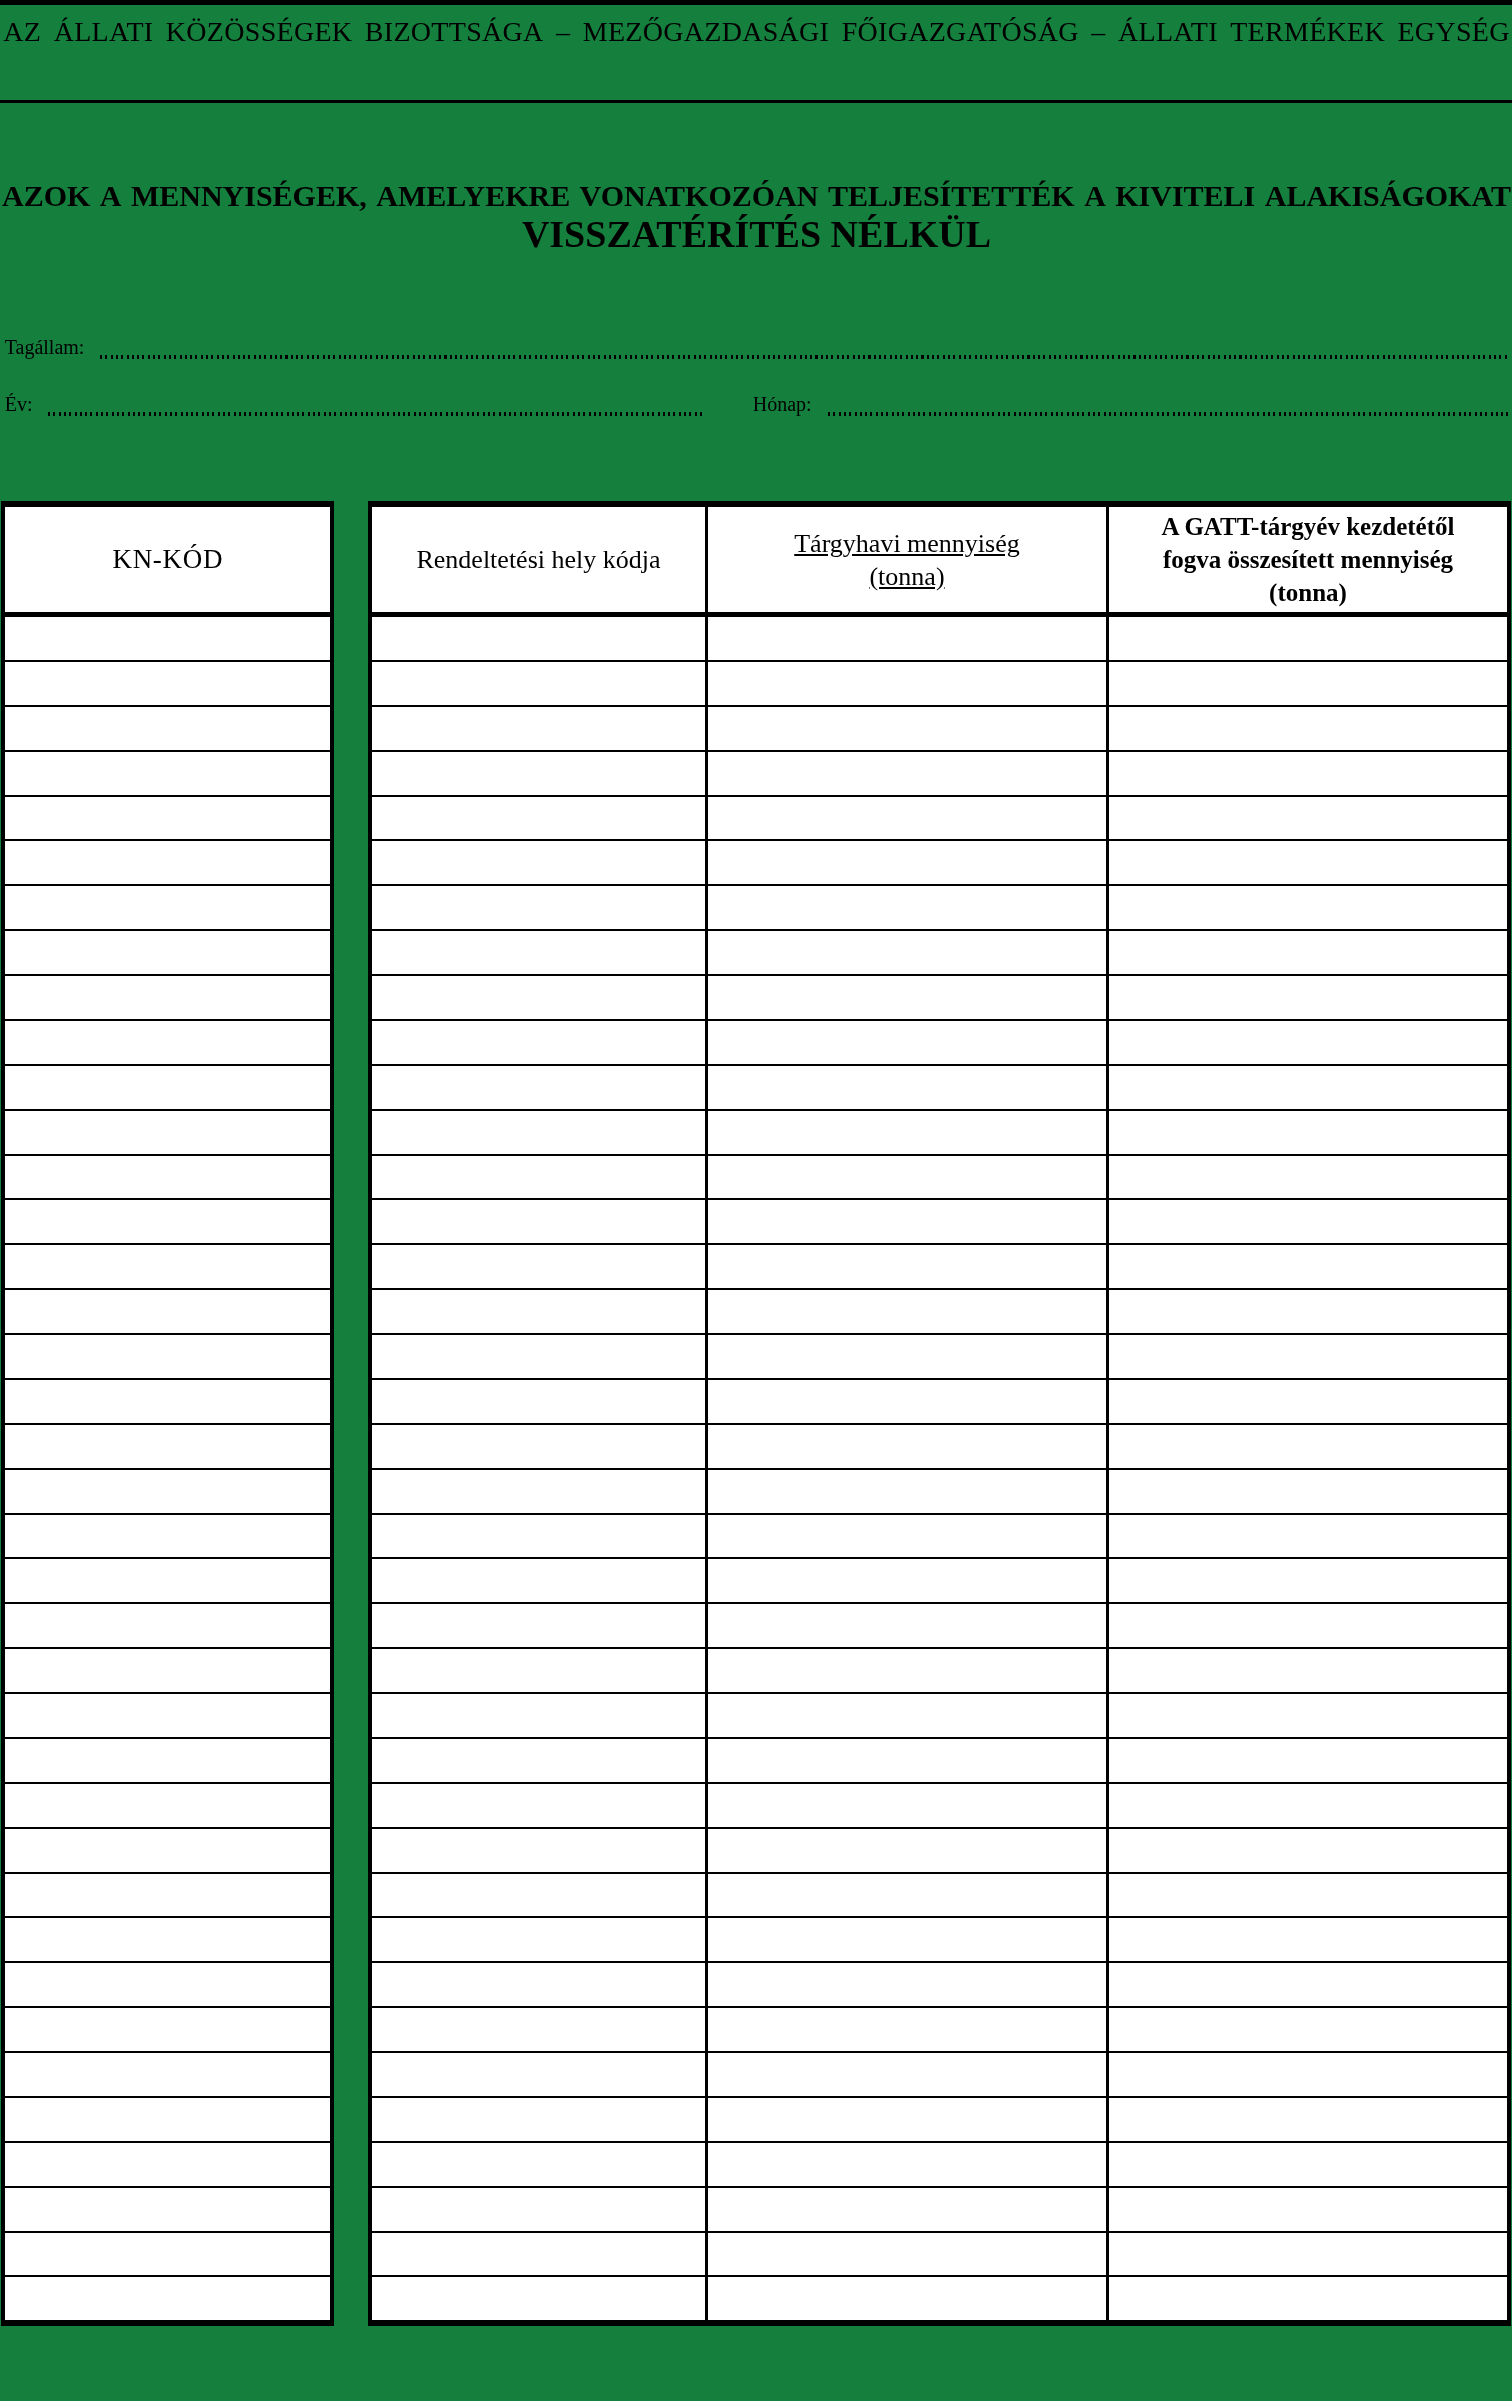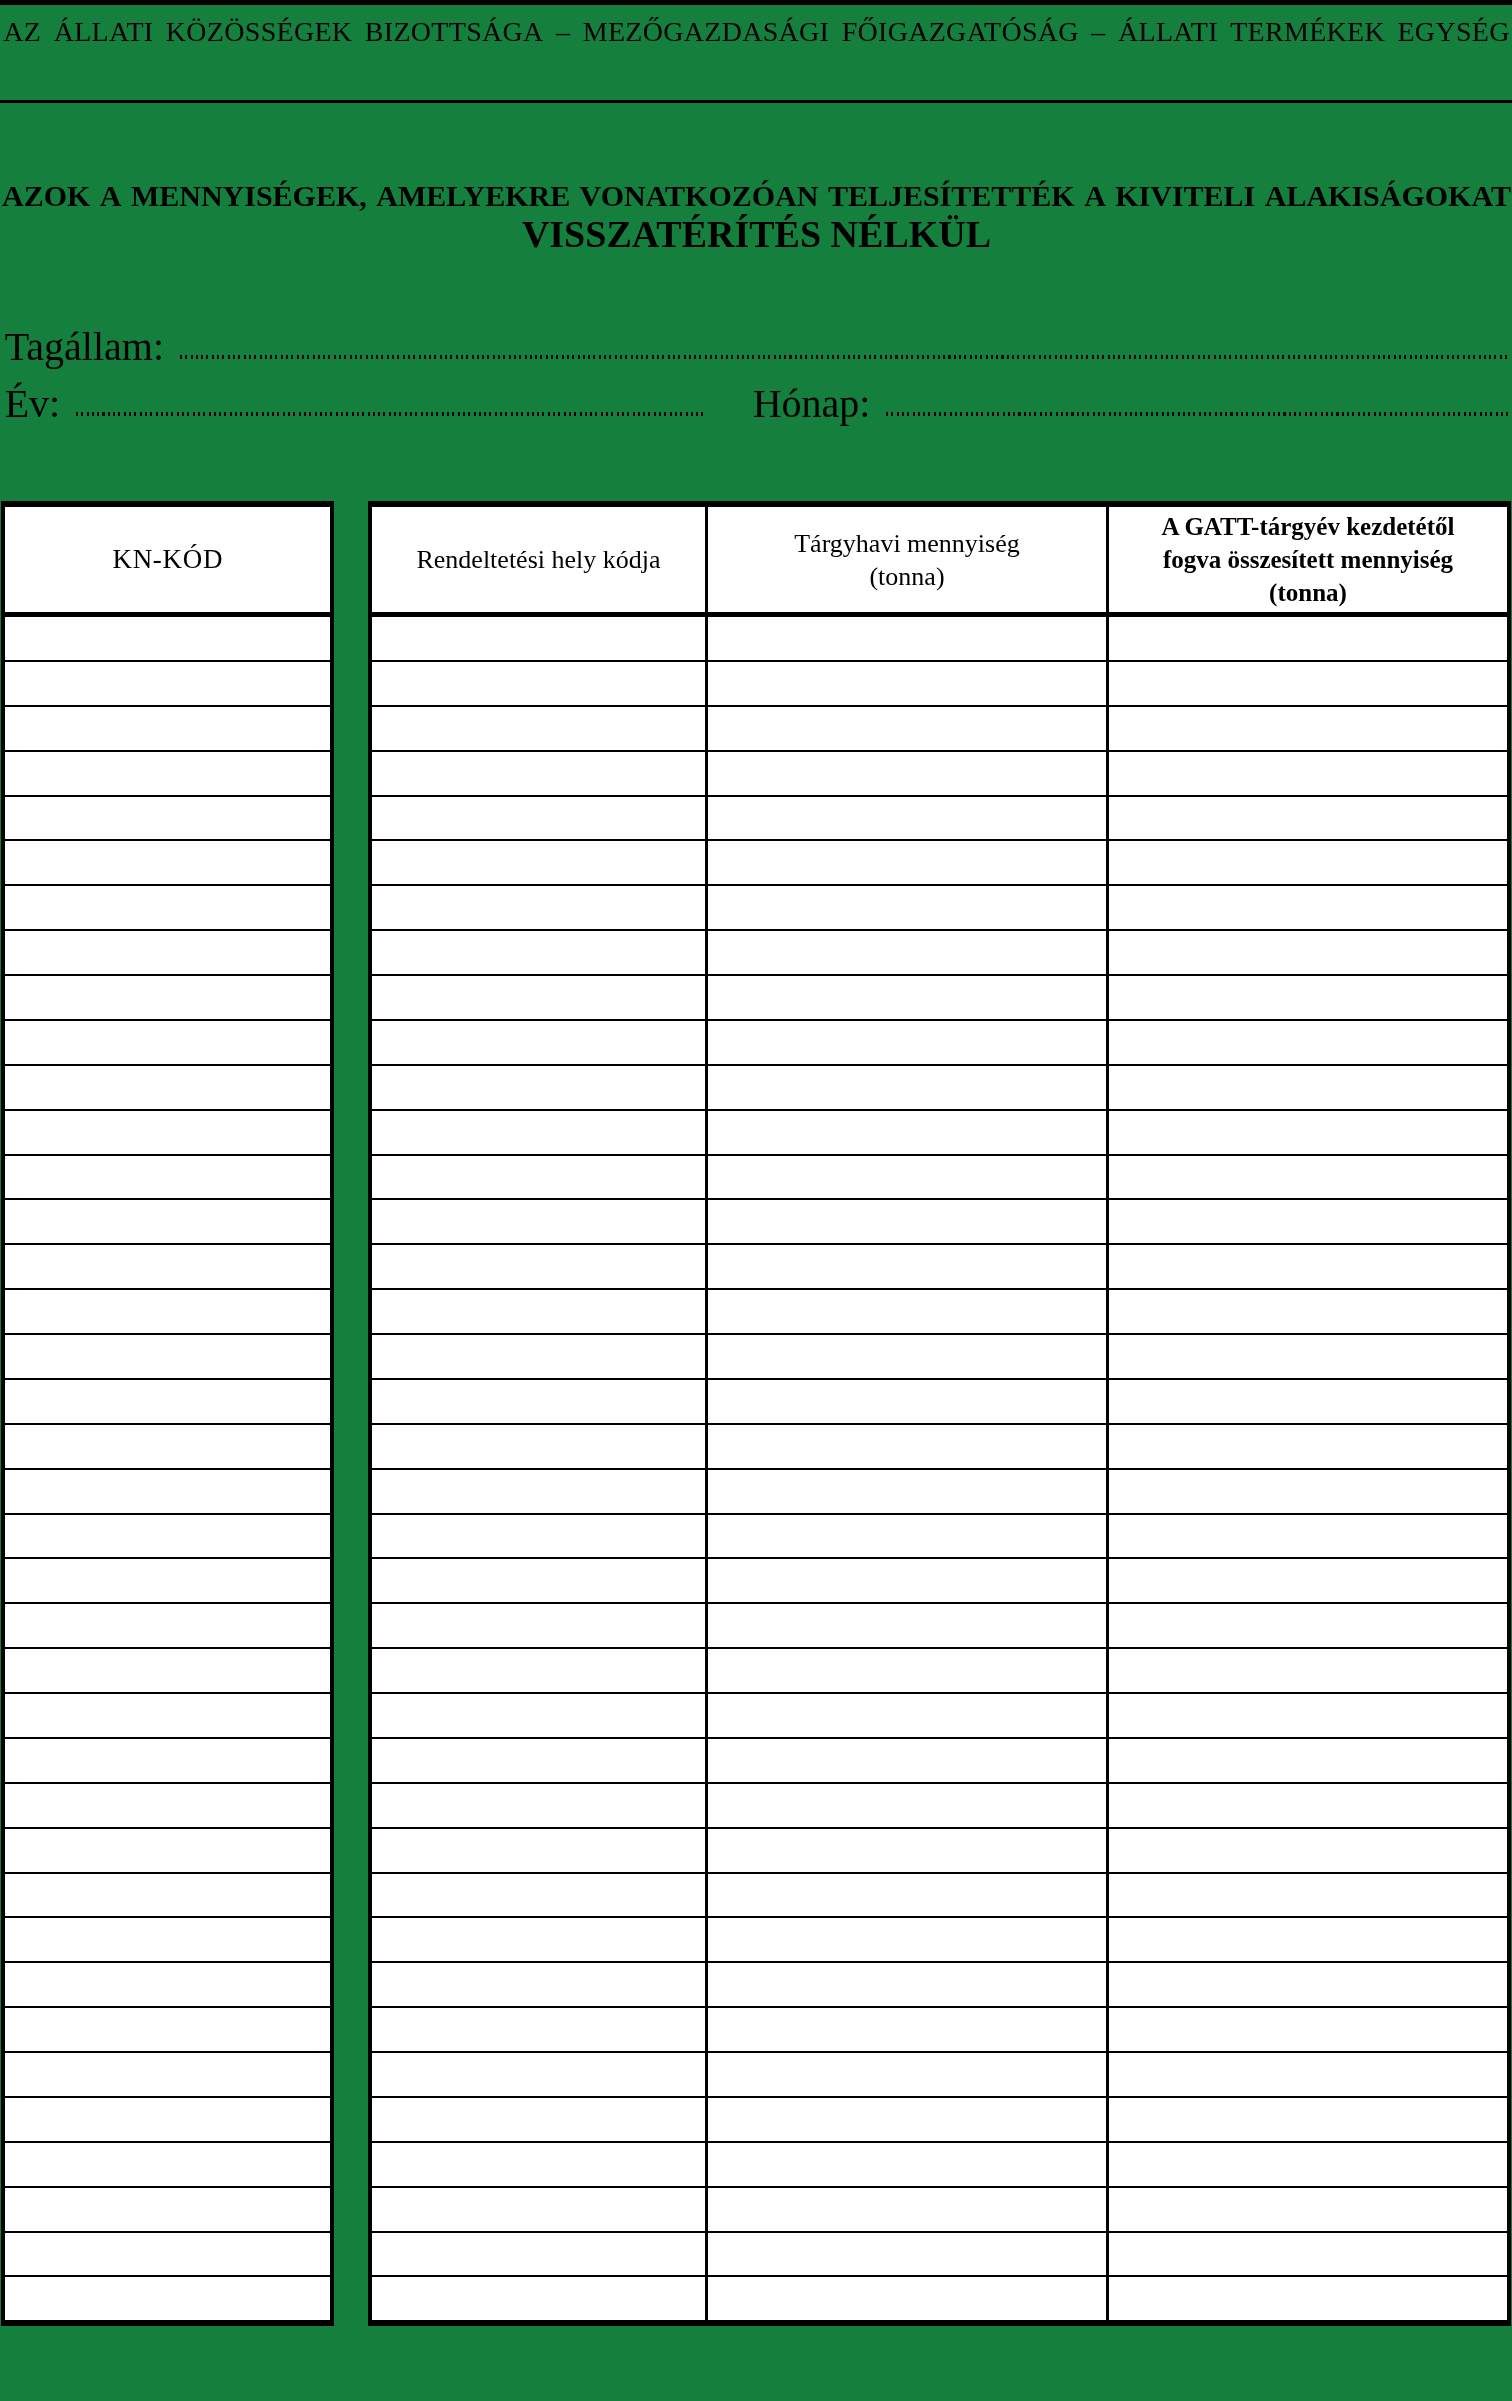--- a/index.html
+++ b/index.html
@@ -23,21 +23,21 @@
     position:absolute;top:178px;left:2px;right:2px;
     font-weight:bold;font-size:30px;line-height:36px;white-space:nowrap;
   }
   .title2{
     position:absolute;top:217px;left:0;right:0;
     text-align:center;font-weight:bold;font-size:38px;line-height:35px;
   }
   .fieldrow{
     position:absolute;left:4.7px;right:2.7px;
     display:flex;align-items:flex-end;
-    font-size:40px;line-height:36px;
+    font-size:20px;line-height:36px;
   }
   #row-member{top:329px;}
   #row-yearmonth{top:386px;}
   .dots{
     flex:1;height:4px;margin:0 0 6px 16px;
     background-image:repeating-linear-gradient(90deg,#000 0 2px,transparent 2px 5.3px);
   }
   .ev-group{display:flex;width:700px;align-items:flex-end;}
   .month-label{margin-left:48px;}
 
@@ -50,21 +50,21 @@
   }
   #tbl-kn{left:1.3px;width:333px;}
   #tbl-main{left:368px;width:1143px;}
   .thead{height:105px;border-bottom:5.3px solid #000;display:flex;flex:none;}
   .th{
     display:flex;flex-direction:column;align-items:center;justify-content:center;
     text-align:center;font-size:26px;line-height:33px;
   }
   .th.c1{flex:1;font-size:27px;letter-spacing:0.7px;}
   .th.c2{width:333px;border-radius:20px;}
-  .th.c3{width:398px;border-left:3.3px solid #000;}
+  .th.c3{width:398px;border-left:3.3px solid #000;text-decoration:underline;}
   .th.c4{width:398px;border-left:3.3px solid #000;font-weight:bold;font-size:25px;line-height:33px;}
   .tbody{flex:1;display:flex;flex-direction:column;}
   .trow{flex:1;display:flex;min-height:0;}
   .trow:not(:last-child){border-bottom:2.7px solid #000;}
   .td{min-height:0;}
   .td.c1{flex:1;}
   .td.c2{width:333px;}
   .td.c3{width:398px;border-left:3.3px solid #000;}
   .td.c4{width:398px;border-left:3.3px solid #000;}
 </style>

